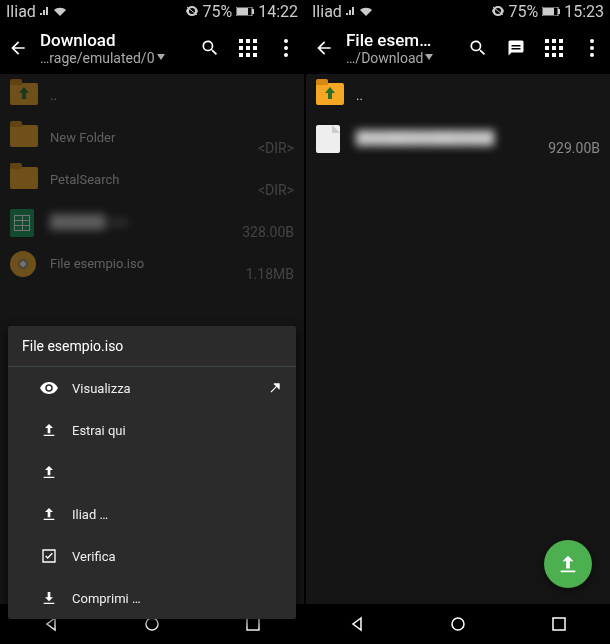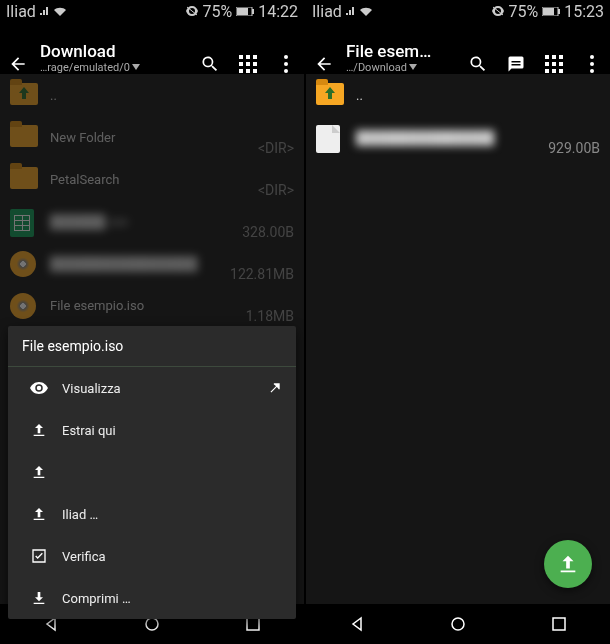--- a/index.html
+++ b/index.html
@@ -30,28 +30,28 @@
     align-items: center;
     padding: 0 6px;
     justify-content: space-between;
   }
   .status-left, .status-right { display: flex; align-items: center; gap: 4px; }
   
   .appbar {
     height: 52px;
     background: #000;
     display: flex;
-    align-items: flex-end;
+    align-items: center;
     padding: 0 8px;
     gap: 12px;
     color: #fff;
   }
   .appbar .titleblock { flex: 1; display: flex; flex-direction: column; }
   .appbar .title { font-size: 17px; font-weight: 500; color: #fff; }
-  .appbar .subtitle { font-size: 11px; color: #aaa; display: flex; align-items: center; gap: 2px; }
+  .appbar .subtitle { font-size: 14px; color: #aaa; display: flex; align-items: center; gap: 2px; }
   .appbar .actions { display: flex; gap: 18px; align-items: center; }
   .iconbtn { width: 20px; height: 20px; display: flex; align-items: center; justify-content: center; color: #fff; cursor: pointer; }
   
   .filelist { flex: 1; overflow: hidden; }
   .row {
     display: flex;
     align-items: center;
     padding: 8px 10px;
     gap: 12px;
     position: relative;
@@ -114,21 +114,21 @@
   .ctxmenu .ctxtitle {
     padding: 12px 14px;
     font-size: 14px;
     border-bottom: 1px solid #3d4a3d;
     color: #fff;
   }
   .ctxmenu .ctxitem {
     display: flex;
     align-items: center;
     gap: 14px;
-    padding: 12px 22px;
+    padding: 12px 32px;
     font-size: 13px;
     cursor: pointer;
     position: relative;
   }
   .ctxmenu .ctxitem .cicon { width: 18px; height: 18px; display:flex; align-items:center; justify-content:center;}
   .ctxmenu .ctxitem .extlink { position: absolute; right: 14px; }
   
   .navbar {
     height: 40px;
     background: #000;
@@ -254,27 +254,20 @@
       <div class="thumb">
           <div class="sheet"></div>
         </div>
       <span class="rlabel blurred">██████.csv</span>
       <span class="meta">328.00B</span>
     </div>
     <div class="row dimmed">
       <div class="thumb">
           <div class="disc"></div>
         </div>
-      <span class="rlabel blurred">████████████████</span>
-      <span class="meta">122.81MB</span>
-    </div>
-    <div class="row dimmed">
-      <div class="thumb">
-          <div class="disc"></div>
-        </div>
       <span class="rlabel">File esempio.iso</span>
       <span class="meta">1.18MB</span>
     </div>
   </div>
 
   <div class="ctxmenu">
     <div class="ctxtitle">File esempio.iso</div>
     <div class="ctxitem">
       <span class="cicon">
           <svg width="18" height="18" viewBox="0 0 24 24">

